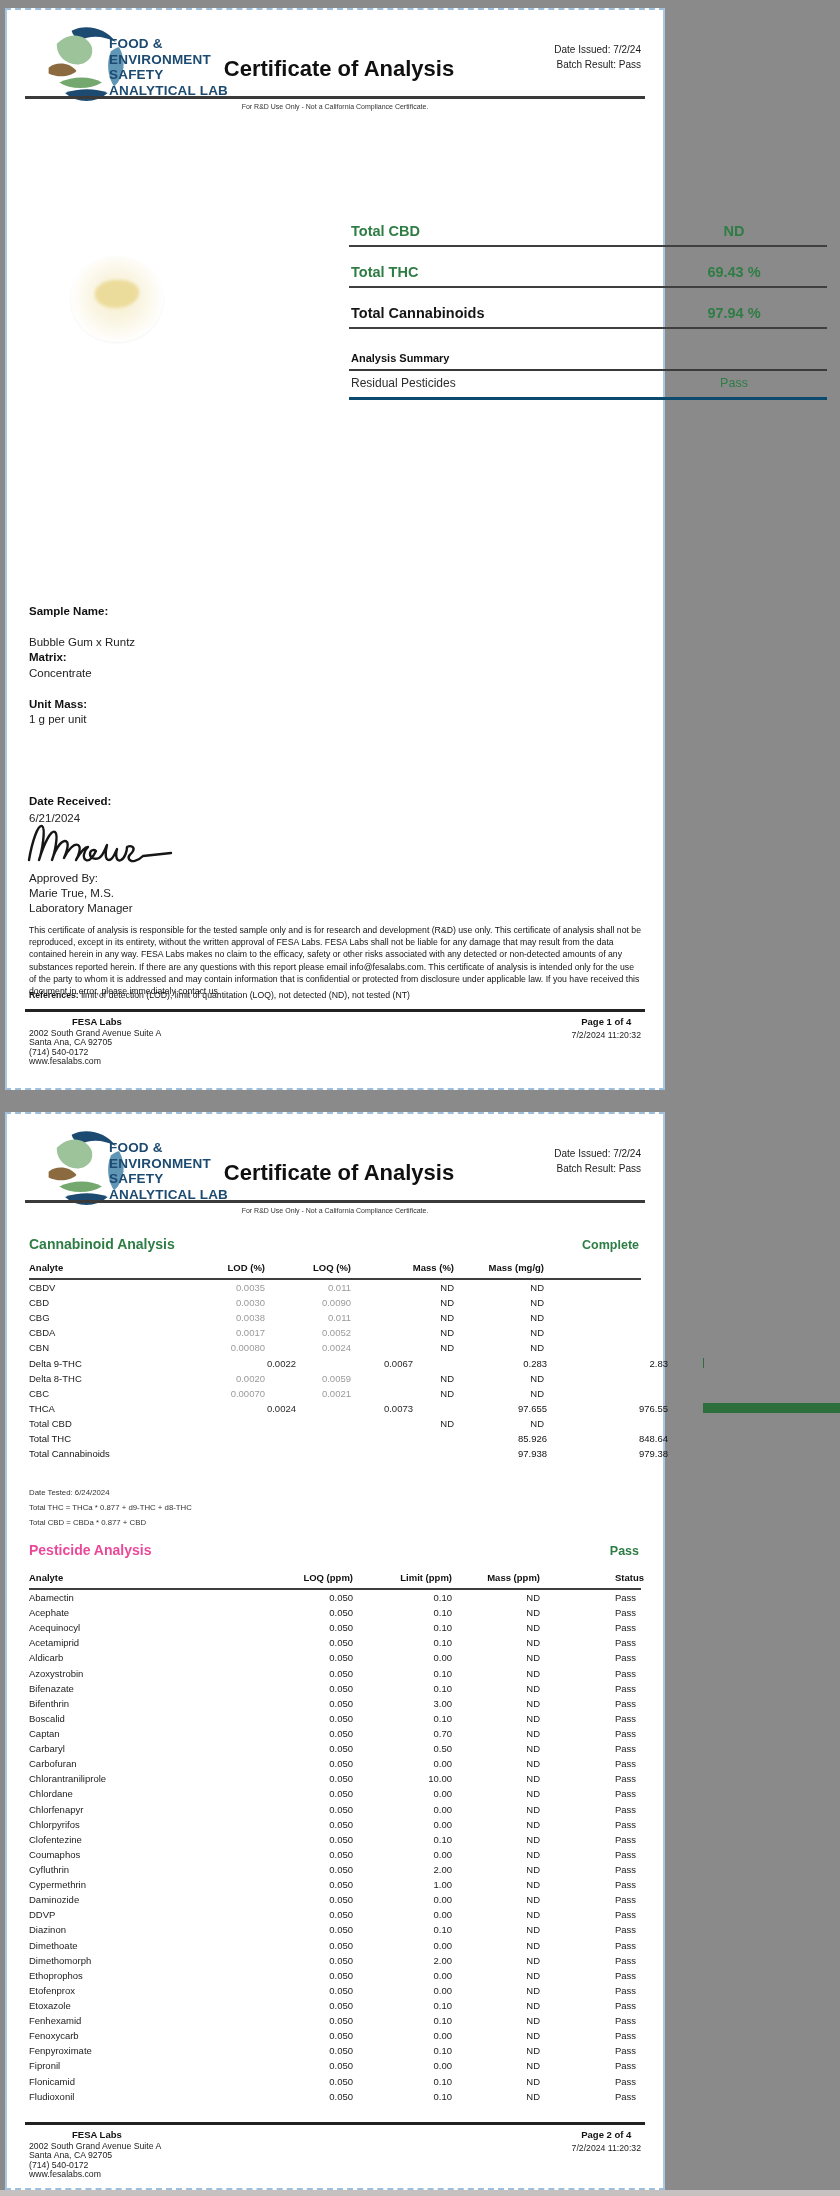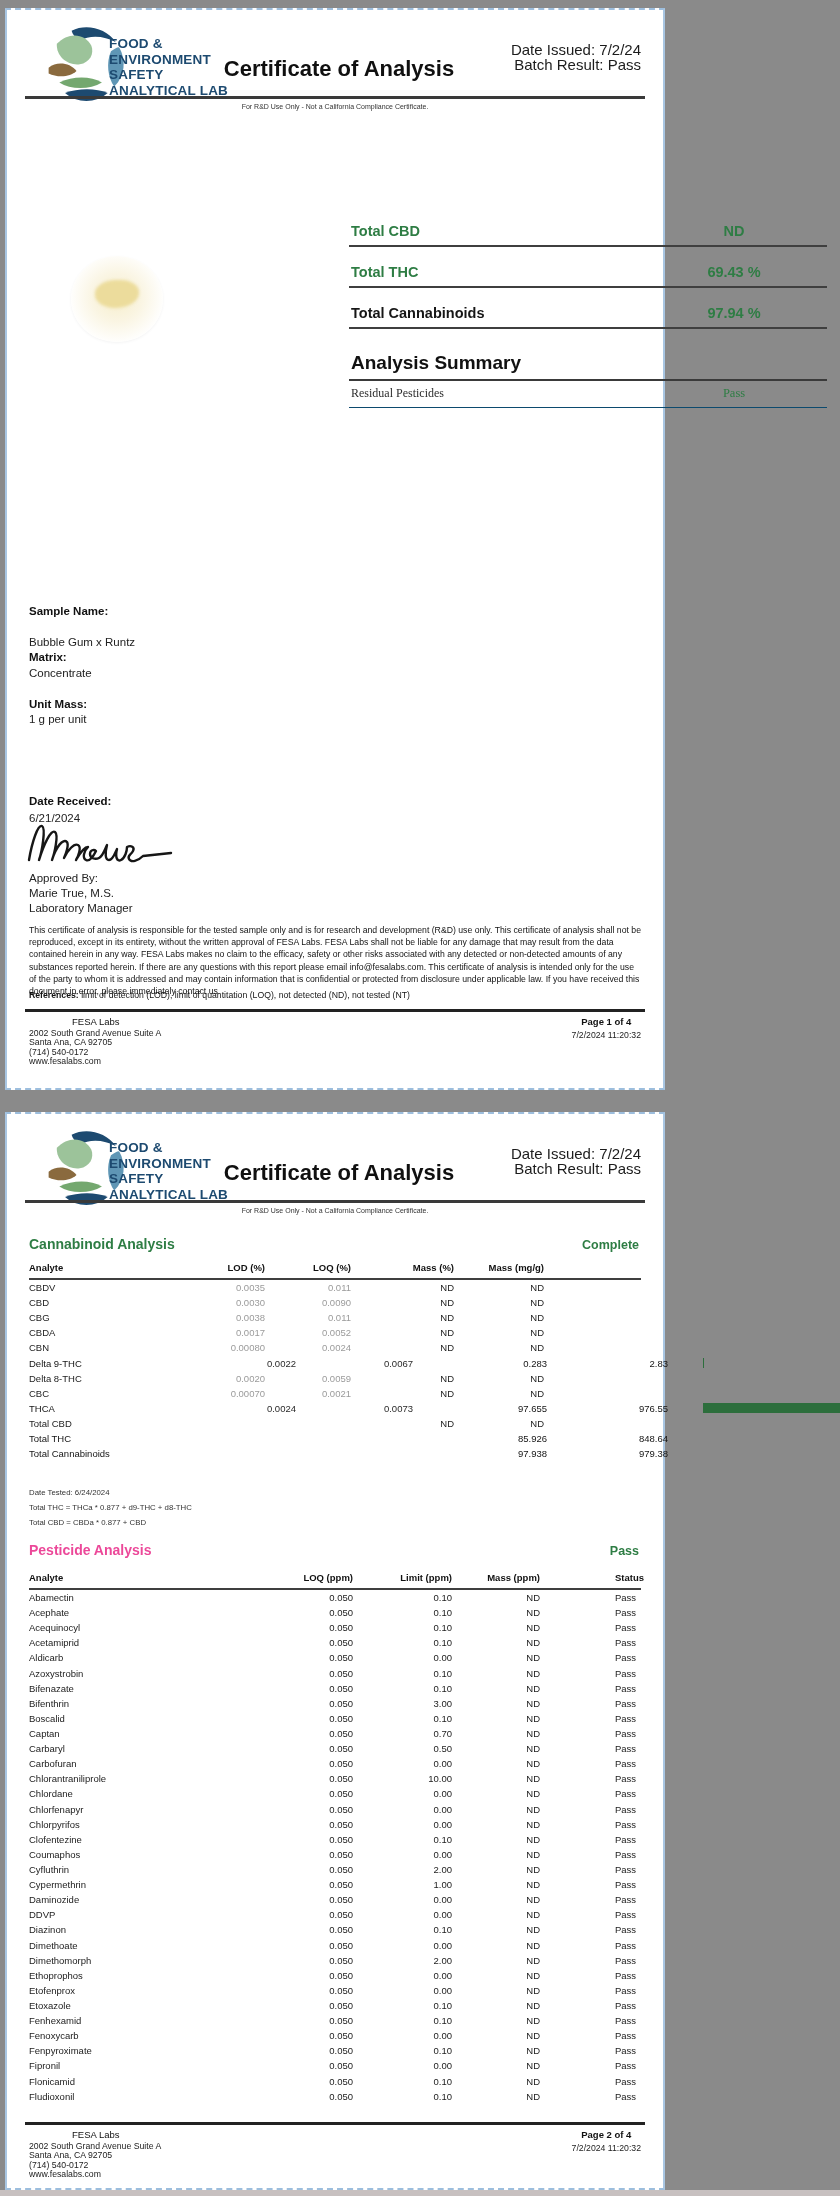--- a/index.html
+++ b/index.html
@@ -11,59 +11,59 @@
   #page1{top:8px;height:1082px;}
   #page2{top:1112px;height:1078px;}
   #bottom-strip{position:absolute;left:0;right:0;top:2190px;height:6px;background:#c7c0c0;}
 
   
   .hdr-logo{position:absolute;left:40px;top:14px;}
   .hdr-logo-text{position:absolute;left:102px;top:26px;font-size:13.5px;font-weight:bold;
                  color:#1d4a70;line-height:15.5px;letter-spacing:.2px;}
   .hdr-title{position:absolute;left:0;right:8px;top:46px;text-align:center;font-size:22px;
              font-weight:bold;color:#101010;margin-left:16px;}
-  .hdr-issue{position:absolute;right:22px;top:32px;text-align:right;font-size:15px;
+  .hdr-issue{position:absolute;right:22px;top:32px;text-align:right;font-size:10px;
              color:#1c1c1c;line-height:15px;}
   .hdr-rule{position:absolute;left:18px;right:18px;top:86px;height:2.5px;background:#3a3a3a;}
   .hdr-tagline{position:absolute;left:0;right:0;top:93px;text-align:center;font-size:7px;color:#333;}
 
   
   .photo{position:absolute;left:64px;top:246px;width:92px;height:86px;border-radius:50%;
          background:radial-gradient(ellipse at 50% 48%, #f6eecb 0%, #faf5e3 38%, #ffffff 74%);
          box-shadow:0 1px 3px rgba(0,0,0,.05);}
   .photo .blob{position:absolute;left:24px;top:24px;width:44px;height:28px;
          border-radius:52% 46% 58% 50%;background:#ecdc9c;filter:blur(1.5px);}
 
   .sum{position:absolute;left:342px;top:196px;width:478px;}
   .sum-row{position:relative;height:39px;border-bottom:2px solid #3f3f3f;}
   .sum-row .lbl{position:absolute;left:2px;bottom:6px;font-size:14.5px;font-weight:bold;}
   .sum-row .val{position:absolute;left:300px;width:170px;bottom:6px;text-align:center;
                 font-size:14.5px;font-weight:bold;color:#2e7d44;}
   .lbl.green{color:#2e7d44;} .lbl.dark{color:#161616;}
 
   .asum{position:absolute;left:342px;top:342px;width:478px;}
-  .asum-title{font-size:19px;font-weight:bold;color:#111;padding:0 0 5px 2px;
+  .asum-title{font-size:11px;font-weight:bold;color:#111;padding:0 0 5px 2px;
               border-bottom:2.5px solid #3a3a3a;}
-  .asum-row{position:relative;height:26px;border-bottom:1px solid #0c4a6e;font-family:Liberation Serif, serif;}
+  .asum-row{position:relative;height:26px;border-bottom:3px solid #0c4a6e;}
   .asum-row .arow-lbl{position:absolute;left:2px;top:5px;font-size:12px;color:#2d2d2d;}
   .asum-row .arow-val{position:absolute;left:300px;width:170px;top:5px;text-align:center;
                       font-size:12.5px;color:#2e7d44;}
 
   .fld{position:absolute;left:22px;}
   .fld-l{font-size:11.5px;font-weight:bold;color:#111;}
   .fld-v{font-size:11.5px;color:#222;}
   .sig{position:absolute;left:16px;top:806px;}
   .disc{position:absolute;left:22px;right:22px;top:914px;font-size:8.7px;line-height:12.2px;
         color:#141414;}
   .refs{position:absolute;left:22px;right:22px;top:980px;font-size:8.7px;color:#141414;}
   .refs b{font-weight:bold;}
 
   
   .ftr-rule{position:absolute;left:18px;right:18px;height:2.5px;background:#222;}
-  .ftr-name{position:absolute;left:22px;font-size:9.5px;font-weight:normal;color:#111;padding-left:43px;}
+  .ftr-name{position:absolute;left:22px;font-size:9.5px;font-weight:bold;color:#111;padding-left:43px;}
   .ftr-addr{position:absolute;left:22px;font-size:8.7px;line-height:9.3px;color:#222;}
   .ftr-right{position:absolute;right:22px;text-align:center;}
   .ftr-page{font-size:9.5px;font-weight:bold;color:#111;}
   .ftr-time{font-size:8.7px;color:#222;margin-top:3px;}
 
   
   .sec-title{position:absolute;left:22px;font-size:14px;font-weight:bold;}
   .sec-status{position:absolute;right:24px;font-size:12.5px;font-weight:bold;color:#2e7d44;}
   .green{color:#2e7d44;} .darkt{color:#ec4899;}
 

